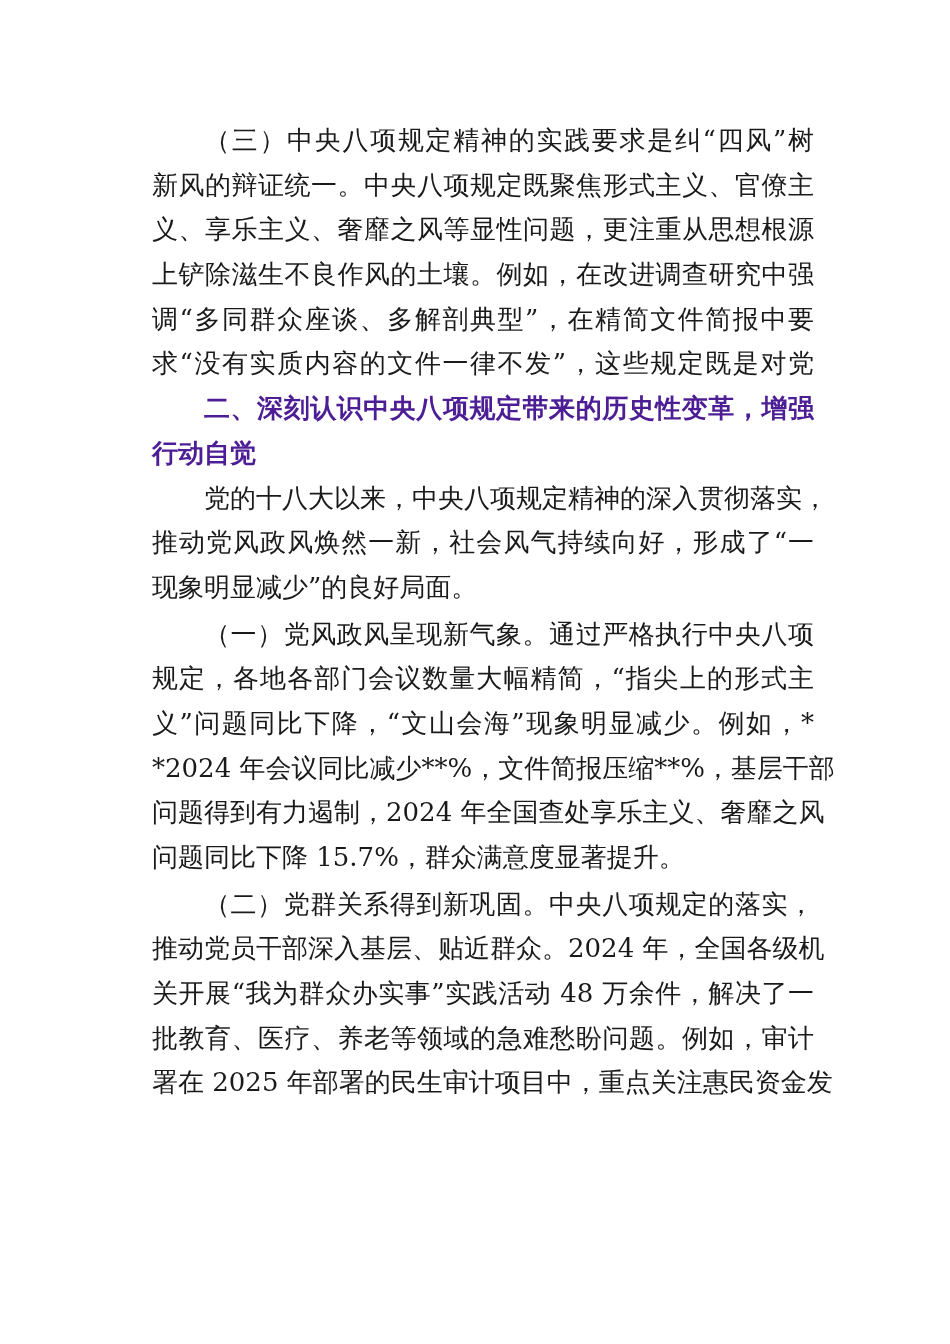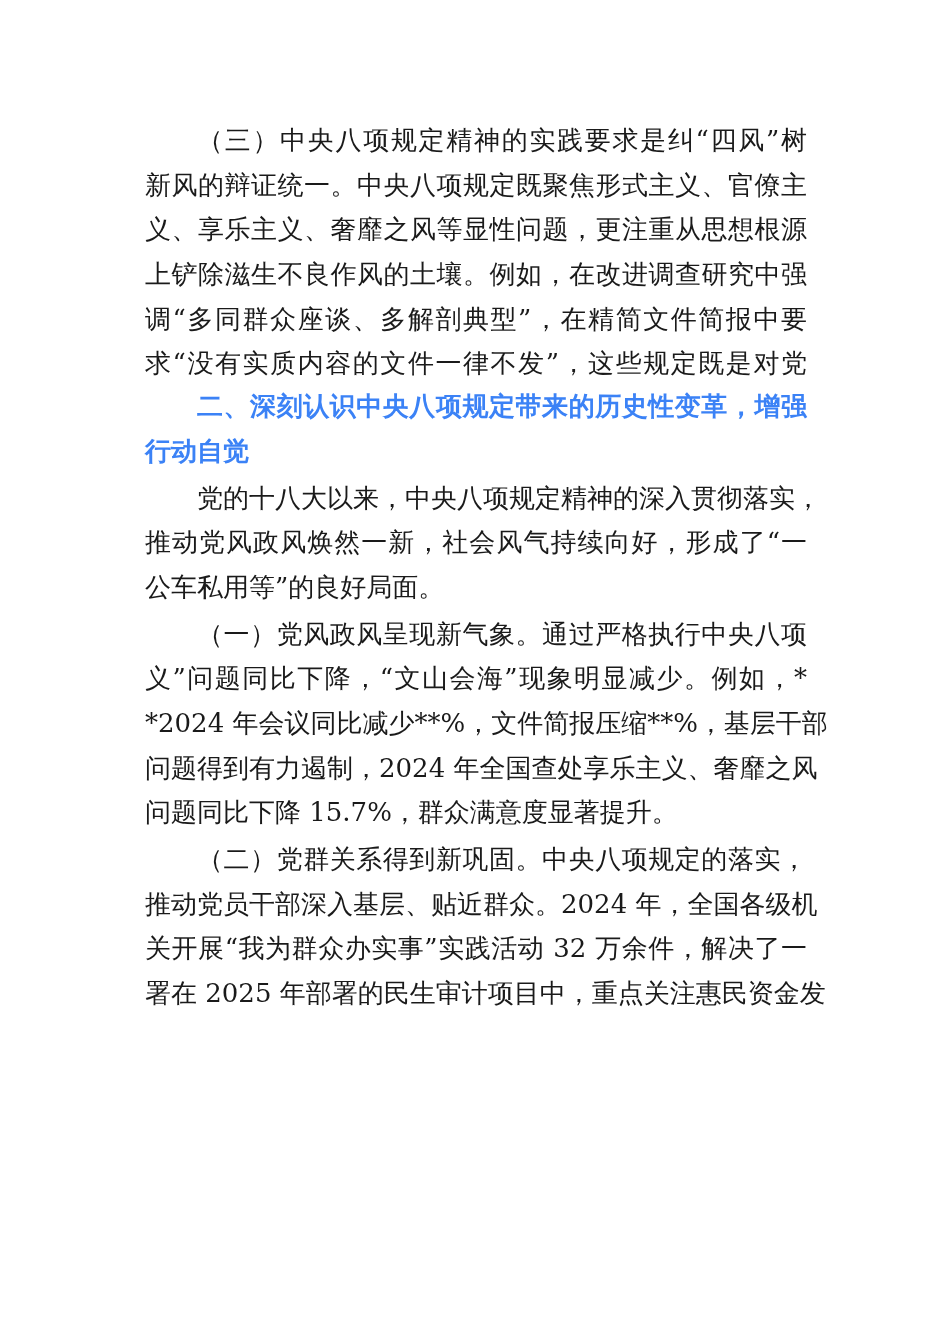--- a/index.html
+++ b/index.html
@@ -1,27 +1,27 @@
 <!DOCTYPE html>
 <html><head>
 <meta charset="utf-8">
 <style>
   html, body { margin: 0; padding: 0; background: #ffffff; }
   body { width: 950px; height: 1344px; position: relative; overflow: hidden; }
-  .page { position: absolute; left: 145px; top: 118px; width: 662px; }
+  .page { position: absolute; left: 152px; top: 118px; width: 662px; }
   .line {
     height: 44.7px; line-height: 44.7px;
     font-family: "DejaVu Serif", "Liberation Serif", serif;
     font-size: 26px; color: #1a1a1a; white-space: nowrap;
     text-align: justify; text-align-last: justify;
     letter-spacing: 0px;
   }
   .line.last { text-align-last: left; }
   .line.indent { padding-left: 52px; }
-  .line.heading { font-family: Liberation Mono, monospace; font-weight: bold; color: #3b82f6; }
+  .line.heading { font-family: Liberation Sans, sans-serif; font-weight: bold; color: #4c1d95; }
   .gap { height: 2px; }
 </style>
 </head>
 <body>
 
 <div class="page">
 
   <div>
     <div class="line indent">（三）中央八项规定精神的实践要求是纠“四风”树</div>
     <div class="line">新风的辩证统一。中央八项规定既聚焦形式主义、官僚主</div>
@@ -32,35 +32,37 @@
   </div>
 
   <div>
     <div class="line heading indent">二、深刻认识中央八项规定带来的历史性变革，增强</div>
     <div class="line heading last">行动自觉</div>
   </div>
 
   <div>
     <div class="line indent">党的十八大以来，中央八项规定精神的深入贯彻落实，</div>
     <div class="line">推动党风政风焕然一新，社会风气持续向好，形成了“一</div>
-    <div class="line last">公车私用等”的良好局面。</div>
+    <div class="line last">现象明显减少”的良好局面。</div>
   </div>
 
   <div class="gap"></div>
 
   <div>
     <div class="line indent">（一）党风政风呈现新气象。通过严格执行中央八项</div>
+    <div class="line">规定，各地各部门会议数量大幅精简，“指尖上的形式主</div>
     <div class="line">义”问题同比下降，“文山会海”现象明显减少。例如，*</div>
     <div class="line">*2024 年会议同比减少**%，文件简报压缩**%，基层干部</div>
     <div class="line">问题得到有力遏制，2024 年全国查处享乐主义、奢靡之风</div>
     <div class="line last">问题同比下降 15.7%，群众满意度显著提升。</div>
   </div>
 
   <div class="gap"></div>
 
   <div>
     <div class="line indent">（二）党群关系得到新巩固。中央八项规定的落实，</div>
     <div class="line">推动党员干部深入基层、贴近群众。2024 年，全国各级机</div>
-    <div class="line">关开展“我为群众办实事”实践活动 32 万余件，解决了一</div>
+    <div class="line">关开展“我为群众办实事”实践活动 48 万余件，解决了一</div>
+    <div class="line">批教育、医疗、养老等领域的急难愁盼问题。例如，审计</div>
     <div class="line">署在 2025 年部署的民生审计项目中，重点关注惠民资金发</div>
   </div>
 
 </div>
 
 </body></html>

